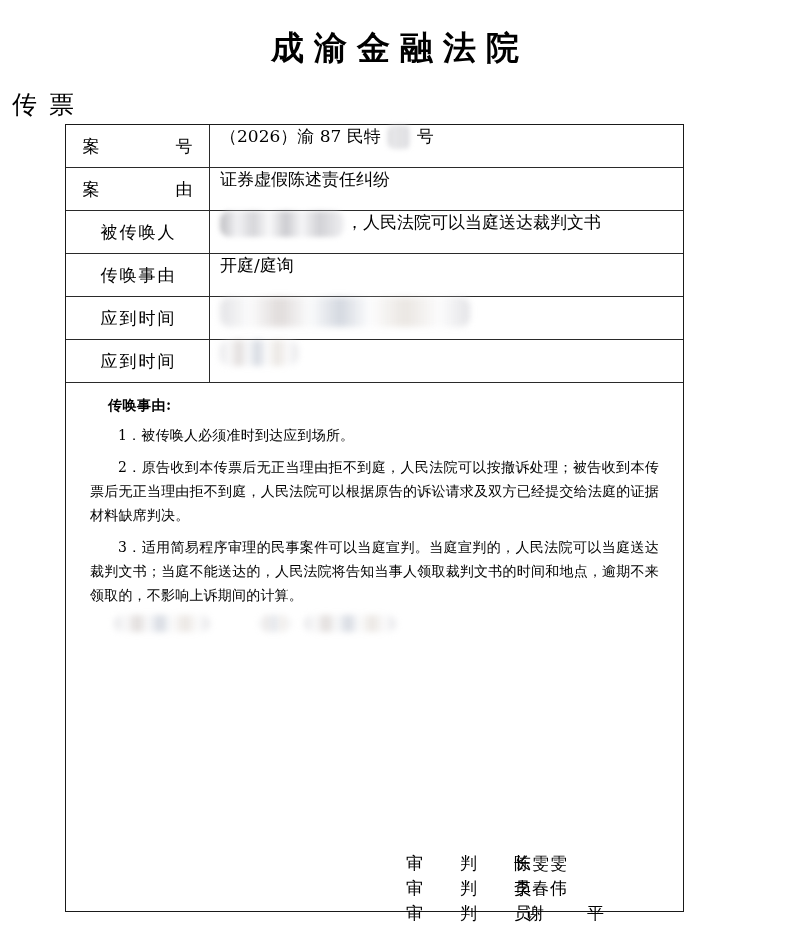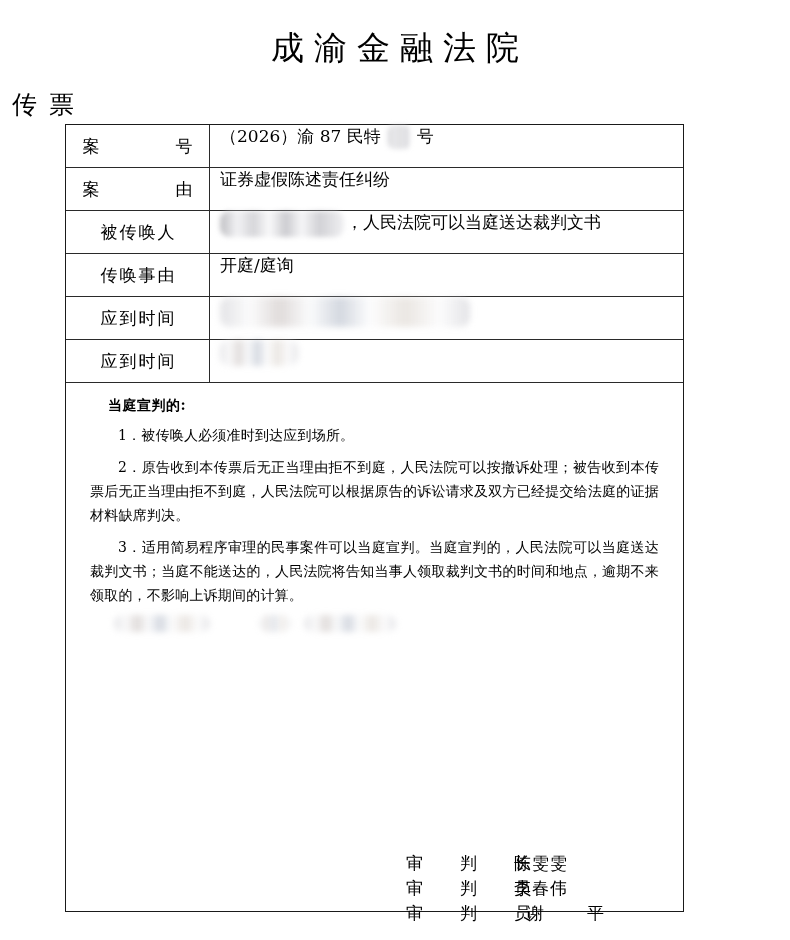--- a/index.html
+++ b/index.html
@@ -17,21 +17,21 @@
   }
 
   
   .doc-title {
     position: absolute;
     top: 26px;
     left: 0;
     width: 790px;
     text-align: center;
     font-size: 33px;
-    font-weight: normal;
+    font-weight: bold;
     letter-spacing: 10px;
     text-indent: 10px;
     font-family: "DejaVu Serif", "Liberation Serif", serif;
   }
   .doc-subtitle {
     position: absolute;
     top: 88px;
     left: 0;
     width: 790px;
     text-align: left;
@@ -218,21 +218,21 @@
   </div>
 
   <div class="trow">
     <div class="tlabel spaced2">应到时间</div>
     <div class="tvalue">
       <span class="redact light" style="width:78px;height:26px;"></span>
     </div>
   </div>
 
   <div class="notes">
-    <div class="notes-heading">当庭宣判的:</div>
+    <div class="notes-heading">传唤事由:</div>
     <p class="note-item">1．被传唤人必须准时到达应到场所。</p>
     <p class="note-item">2．原告收到本传票后无正当理由拒不到庭，人民法院可以按撤诉处理；被告收到本传票后无正当理由拒不到庭，人民法院可以根据原告的诉讼请求及双方已经提交给法庭的证据材料缺席判决。</p>
     <p class="note-item">3．适用简易程序审理的民事案件可以当庭宣判。当庭宣判的，人民法院可以当庭送达裁判文书；当庭不能送达的，人民法院将告知当事人领取裁判文书的时间和地点，逾期不来领取的，不影响上诉期间的计算。</p>
 
     <div class="note-redacted-line">
       <span class="redact light" style="left:0px;width:96px;"></span>
       <span class="redact light" style="left:145px;width:32px;"></span>
       <span class="redact light" style="left:190px;width:92px;"></span>
     </div>
 

